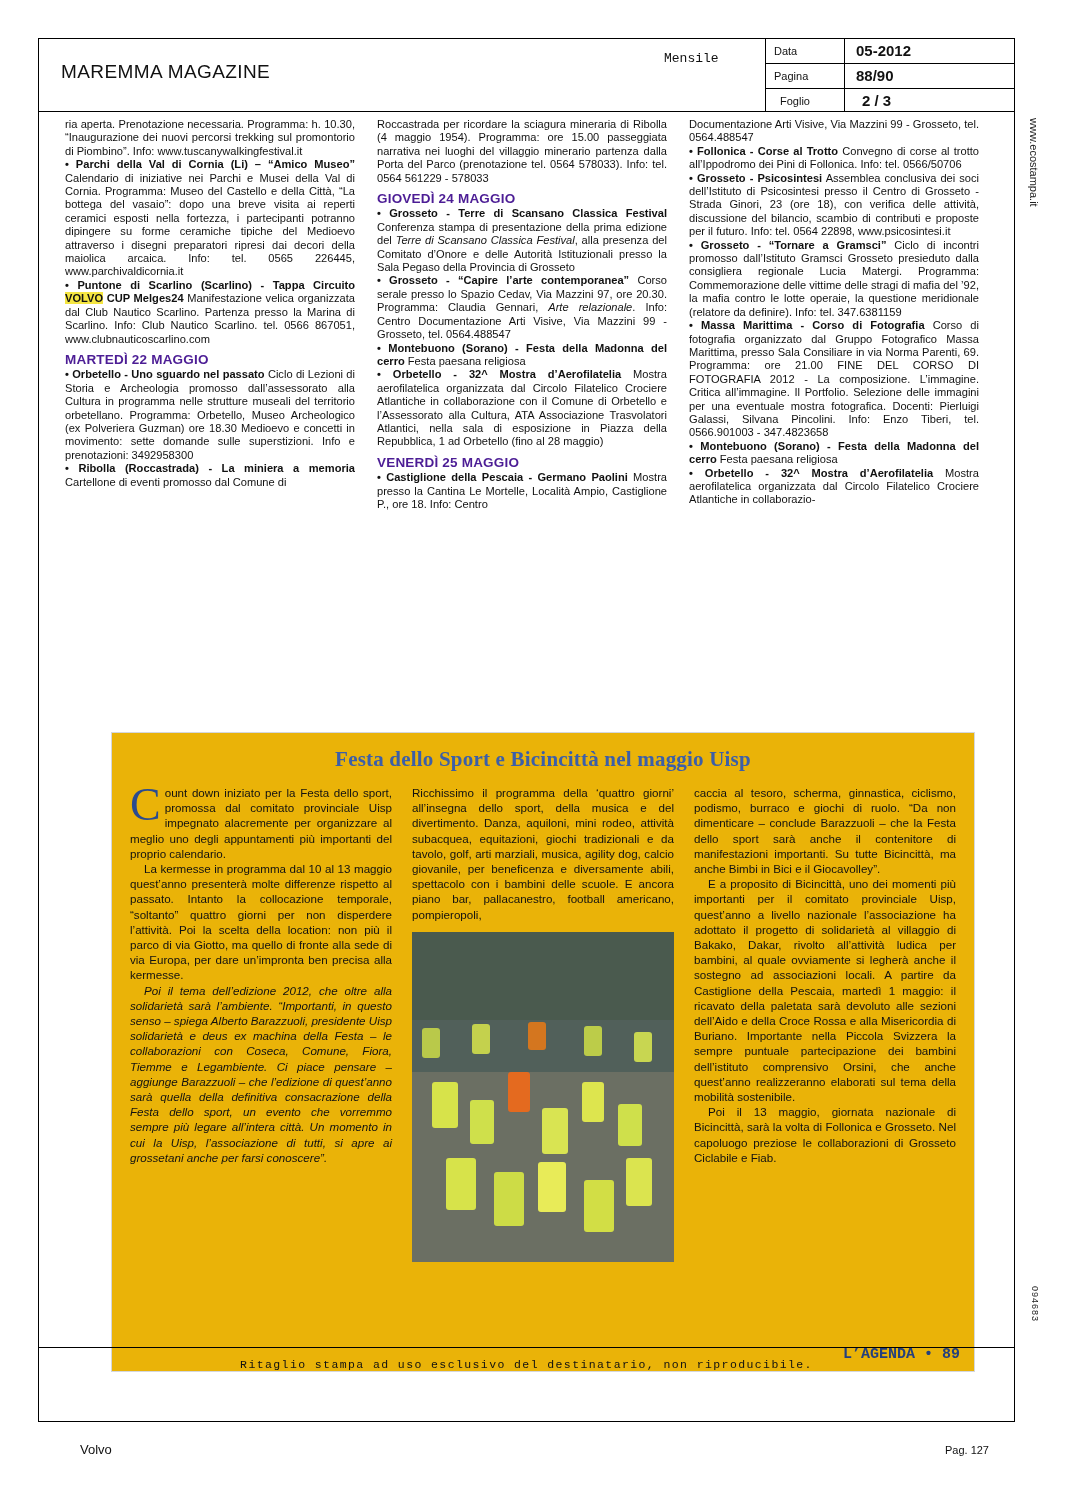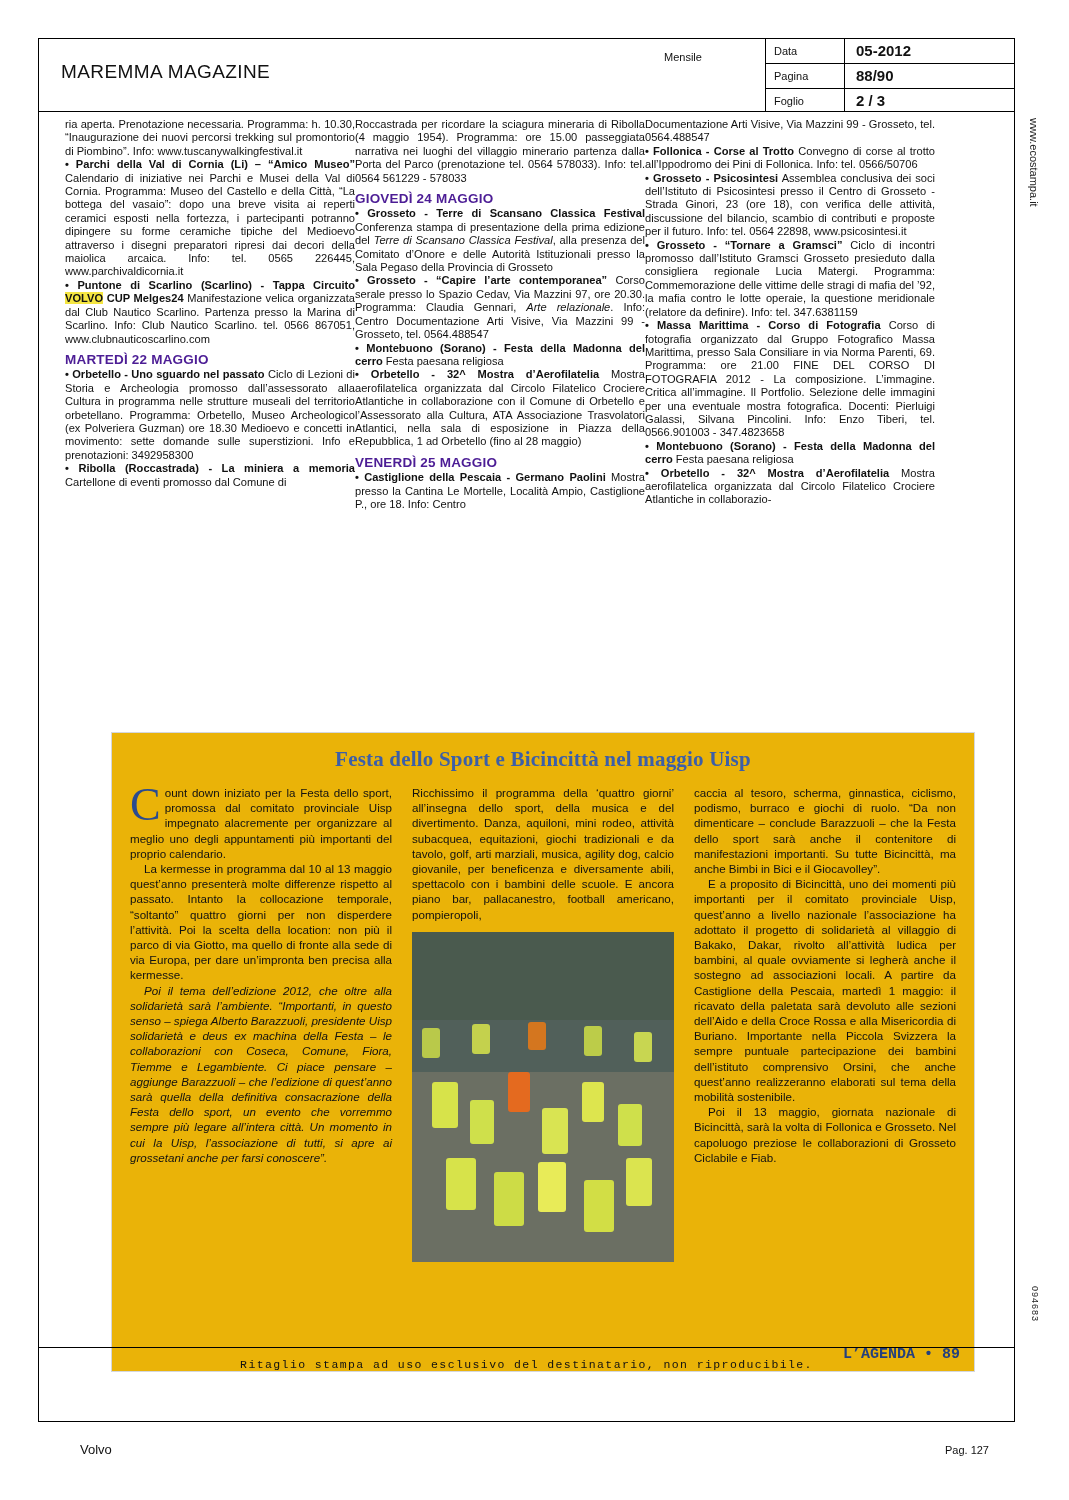--- a/index.html
+++ b/index.html
@@ -3,34 +3,34 @@
 <meta charset="utf-8">
 <style>
   html,body{margin:0;padding:0;background:#fff;}
   body{width:1069px;height:1500px;font-family:"Liberation Sans",sans-serif;color:#111;}
   .page{position:relative;width:1069px;height:1500px;}
 
   
   .clip{position:absolute;left:38px;top:38px;width:975px;height:1382px;border:1px solid #000;}
   .hdr{position:relative;height:72px;border-bottom:1px solid #000;}
   .hdr-title{position:absolute;left:22px;top:22px;font-size:19px;letter-spacing:.4px;}
-  .hdr-mensile{position:absolute;left:625px;top:12px;font-size:11px;}
+  .hdr-mensile{position:absolute;left:625px;top:12px;font-size:13px;font-family:Liberation Mono, monospace;}
   .meta{position:absolute;right:0;top:0;width:248px;height:72px;border-left:1px solid #000;}
   .meta-row{height:24px;border-bottom:1px solid #000;position:relative;}
-  .meta-row:last-child{border-bottom:none;}
+  .meta-row:last-child{border-bottom:none;margin-left:6px;}
   .meta-k{position:absolute;left:8px;top:6px;font-size:11px;}
   .meta-v{position:absolute;left:90px;top:3px;font-size:15px;font-weight:bold;}
   .meta .sep{position:absolute;left:78px;top:0;bottom:0;width:1px;background:#000;}
 
   
   .clipbody{position:relative;height:1272px;background:#fff;}
   .sidebar-url{position:absolute;right:-26px;top:6px;writing-mode:vertical-rl;font-size:11px;color:#222;}
   .sidecode{position:absolute;right:-26px;bottom:62px;writing-mode:vertical-rl;font-size:9px;color:#222;letter-spacing:1px;}
 
-  .cols{position:absolute;left:26px;top:6px;width:915px;height:590px;display:flex;}
+  .cols{position:absolute;left:26px;top:6px;width:915px;height:590px;display:flex;gap:22px;}
   .col{width:290px;font-family:"Liberation Sans",sans-serif;font-size:11.1px;line-height:13.4px;color:#111;text-align:justify;}
   .col p{margin:0 0 0 0;}
   .b{font-weight:bold;}
   .i{font-style:italic;}
   .day{color:#4c1d95;font-weight:bold;font-size:13.5px;margin:7px 0 2px;letter-spacing:.2px;}
   .hl{background:#f5e642;}
 
   
   .art{position:absolute;left:72px;top:620px;width:862px;height:638px;background:#eab308;border:1px solid #d4d7de;}
   .art-title{text-align:center;color:#3c5fa8;font-weight:bold;font-size:21px;font-family:"Liberation Serif",serif;margin-top:14px;letter-spacing:.2px;}

